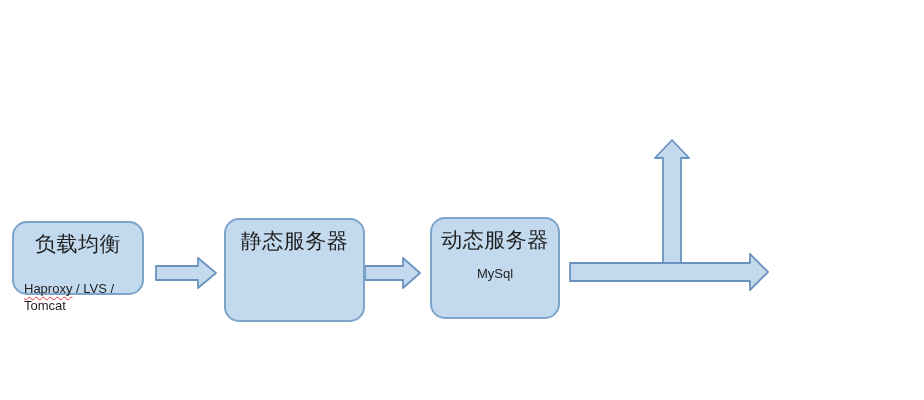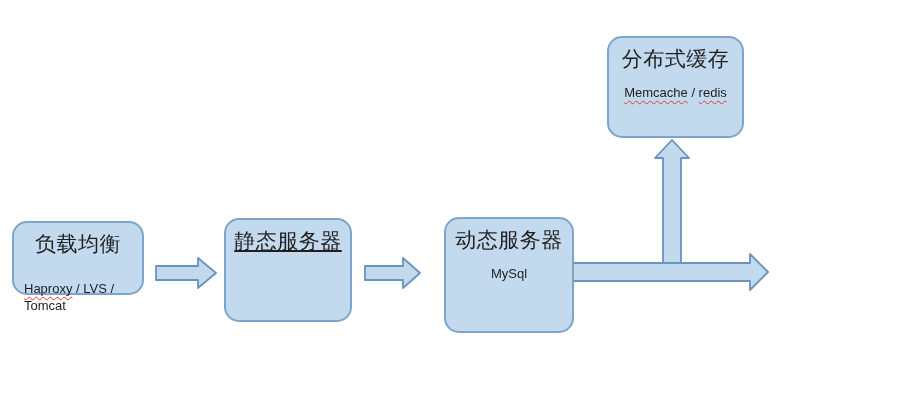--- a/index.html
+++ b/index.html
@@ -55,22 +55,22 @@
     text-decoration: underline;
     text-decoration-style: wavy;
     text-decoration-color: var(--squiggle-color);
     text-decoration-thickness: 1px;
     text-underline-offset: 3px;
   }
   
   .node-lb      { left: 12px;  top: 221px; width: 132px; height: 74px;  align-items: flex-start; padding-left: 10px; }
   .node-lb .node-title { align-self: center; margin-left: -10px; }
   .node-lb .node-sub   { text-align: left; margin-top: 24px; }
-  .node-static  { left: 224px; top: 218px; width: 128px; height: 104px; text-decoration: underline; }
-  .node-dynamic { left: 444px; top: 217px; width: 130px; height: 116px; }
+  .node-static  { left: 224px; top: 218px; width: 141px; height: 104px; }
+  .node-dynamic { left: 430px; top: 217px; width: 130px; height: 102px; }
   .node-cache   { left: 607px; top: 36px;  width: 137px; height: 102px; }
   .node-db      { left: 772px; top: 215px; width: 133px; height: 103px; }
 </style>
 </head>
 <body>
 
 <div class="canvas">
 
   <svg class="arrows" viewBox="0 0 924 400" xmlns="http://www.w3.org/2000/svg">
 
@@ -90,19 +90,15 @@
 
   <div class="node node-static">
     <div class="node-title">静态服务器</div>
   </div>
 
   <div class="node node-dynamic">
     <div class="node-title">动态服务器</div>
     <div class="node-sub"><span>MySql</span></div>
   </div>
 
-  <div class="node node-cache">
-    <div class="node-title">分布式缓存</div>
-    <div class="node-sub"><span class="miss">Memcache</span><span> / </span><span class="miss">redis</span></div>
-  </div>
 
 
 </div>
 
 </body></html>

